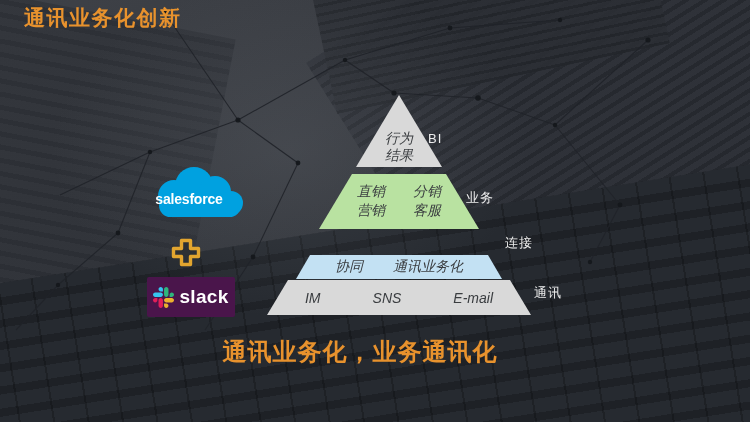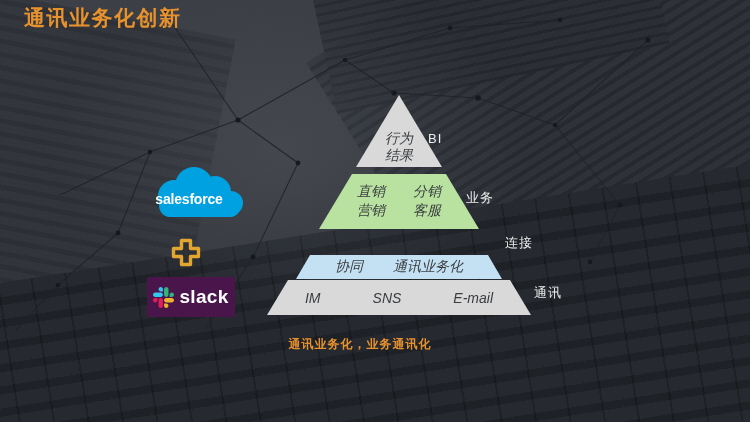--- a/index.html
+++ b/index.html
@@ -38,21 +38,21 @@
   }
   .constellation{position:absolute;inset:0;pointer-events:none;}
 
   
   .title{
     position:absolute;left:24px;top:4px;font-size:21px;font-weight:700;
     color:#E8922D;letter-spacing:1.5px;
   }
   .slogan{
     position:absolute;left:0;right:30px;top:336px;text-align:center;
-    font-size:12px;font-weight:700;color:#E8922D;letter-spacing:1px;
+    font-size:24px;font-weight:700;color:#E8922D;letter-spacing:1px;
   }
 
   
   .pyramid{position:absolute;left:267px;top:95px;width:264px;height:220px;font-style:italic;}
   .level{position:absolute;left:0;width:264px;color:#3a3d40;}
   .level-1{top:0;height:72px;background:#d9d9d9;
     clip-path:polygon(132px 0,175px 72px,89px 72px);
     display:flex;flex-direction:column;justify-content:flex-end;align-items:center;
     padding-bottom:3px;box-sizing:border-box;font-size:14px;line-height:17px;}
   .level-2{top:79px;height:55px;background:#b9e2a1;

